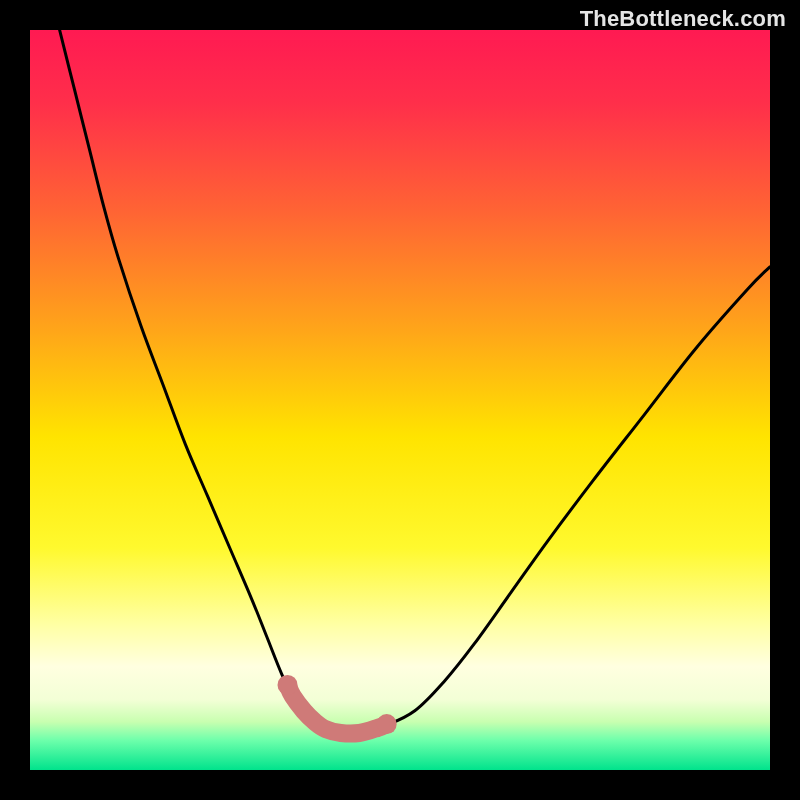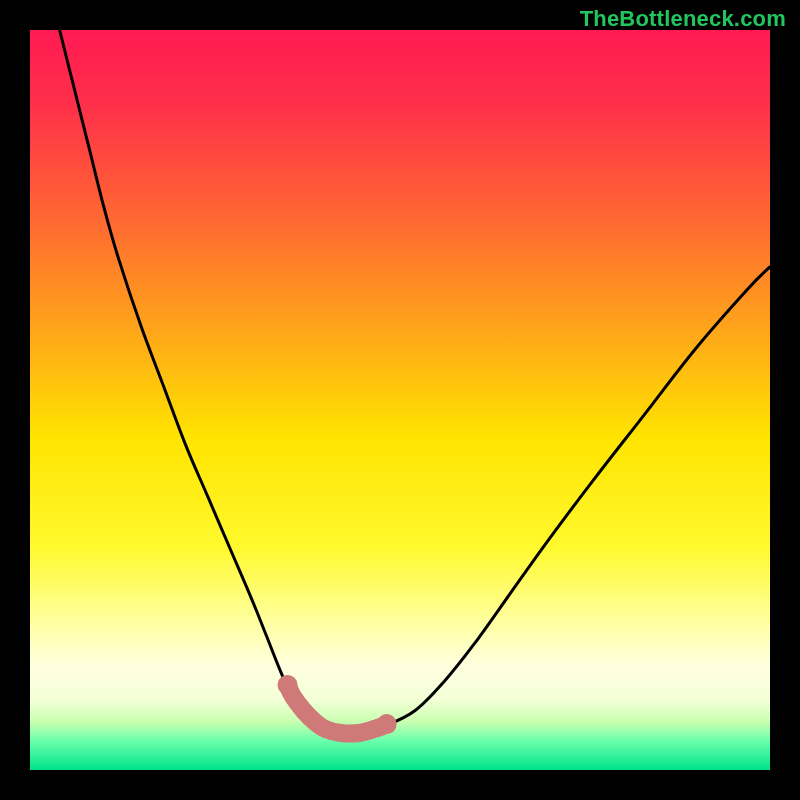--- a/index.html
+++ b/index.html
@@ -29,21 +29,21 @@
     inset: 0;
   }
   .curve-svg {
     position: absolute;
     inset: 0;
   }
   .watermark {
     position: absolute;
     top: 6px;
     right: 14px;
-    color: #22c55e;
+    color: #e5e5e5;
     font-size: 22px;
     font-weight: 600;
     letter-spacing: 0.2px;
   }
 </style>
 </head>
 <body>
 
 <div class="frame">
 

